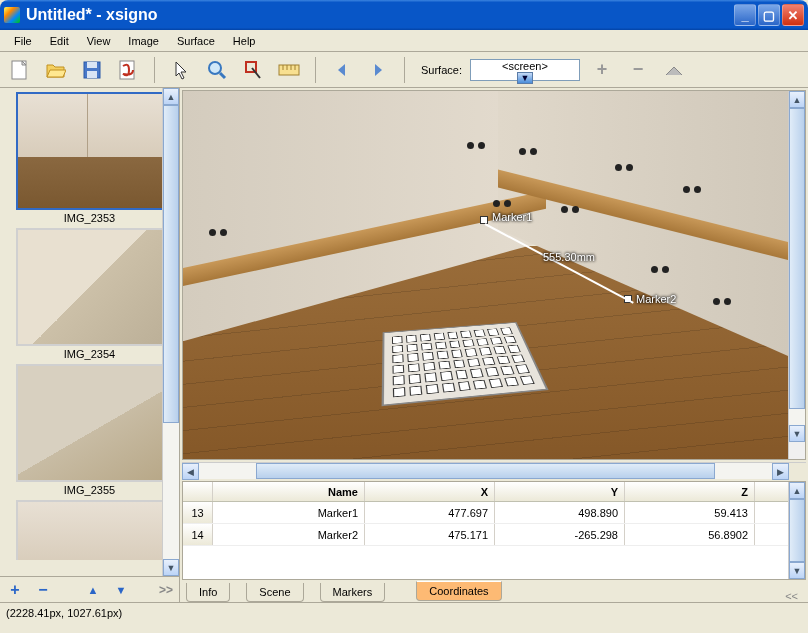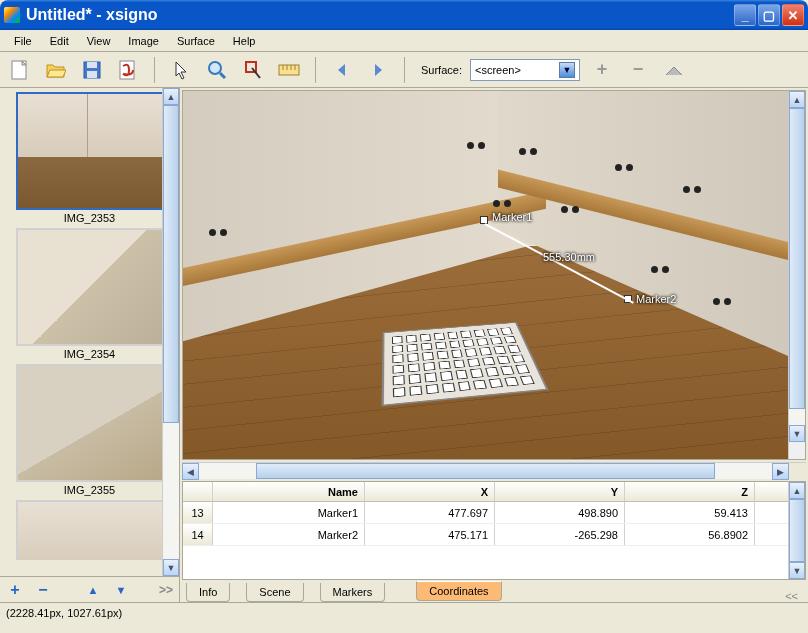--- a/index.html
+++ b/index.html
@@ -13,21 +13,21 @@
 .winbtn.min, .winbtn.max { background: linear-gradient(to bottom,#7ba7e8,#2a66c8); color:white; }
 .winbtn.close { background: linear-gradient(to bottom,#f08070,#d03010); color:white; }
 
 .menubar { height: 22px; background: #ece9d8; display:flex; align-items:center; padding: 0 6px; gap: 2px; border-bottom: 1px solid #aca899; }
 .menuitem { padding: 2px 8px; cursor: default; }
 
 .toolbar { height: 36px; background: #ece9d8; display:flex; align-items:center; padding: 0 6px; gap: 8px; border-bottom: 1px solid #aca899; }
 .tbtn { width: 28px; height: 28px; display:flex; align-items:center; justify-content:center; border:1px solid transparent; border-radius:3px; }
 .tsep { width:1px; height:26px; background:#aca899; margin:0 4px; }
 .tlabel { margin-left:4px; }
-.tselect { width:110px; height:22px; border:1px solid #7f9db9; background:white; display:flex; align-items:center; padding:0 4px; justify-content:space-between; }
+.tselect { width:110px; height:22px; border:1px solid #7f9db9; background:white; display:flex; align-items:center; padding:0 4px; justify-content:space-between;flex-direction:column; }
 .tselect .arrow { width:16px; height:16px; background:linear-gradient(to bottom,#c6dbf8,#4b8eda); border:1px solid #5a7ca8; display:flex; align-items:center; justify-content:center; color:#003; font-size:9px; }
 
 .content { display:flex; height: 514px; }
 
 .leftpanel { width: 180px; background:#ece9d8; border-right:1px solid #aca899; display:flex; flex-direction:column; }
 .thumbs { flex:1; overflow:hidden; padding:4px; display:flex; flex-direction:column; gap:4px; align-items:center; position:relative; }
 .thumbs-scroll { position:absolute; right:0; top:0; bottom:0; width:17px; background:#f0f0f0; border-left:1px solid #ccc; }
 .sbtn { height:17px; background:linear-gradient(to bottom,#e8f0fc,#bcd4f6); border:1px solid #8aa8d0; display:flex; align-items:center; justify-content:center; font-size:9px; color:#456; }
 .strack { position:absolute; top:17px; bottom:17px; left:0; right:0; background:#f4f4f0; }
 .sthumb { position:absolute; left:0; right:0; background:linear-gradient(to right,#e0ecf8,#b8d0ec); border:1px solid #8aa8d0; }

